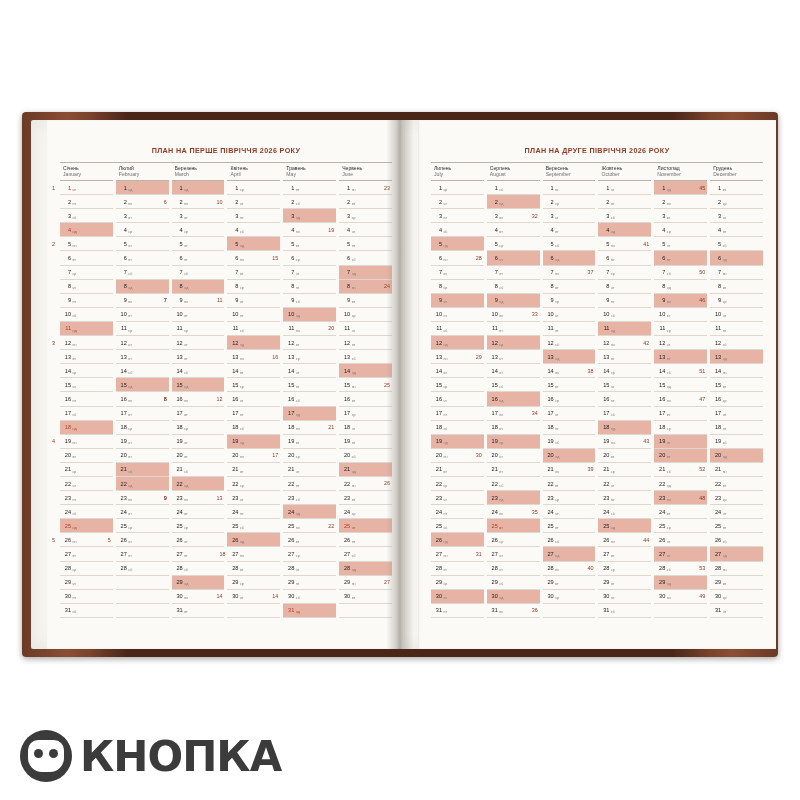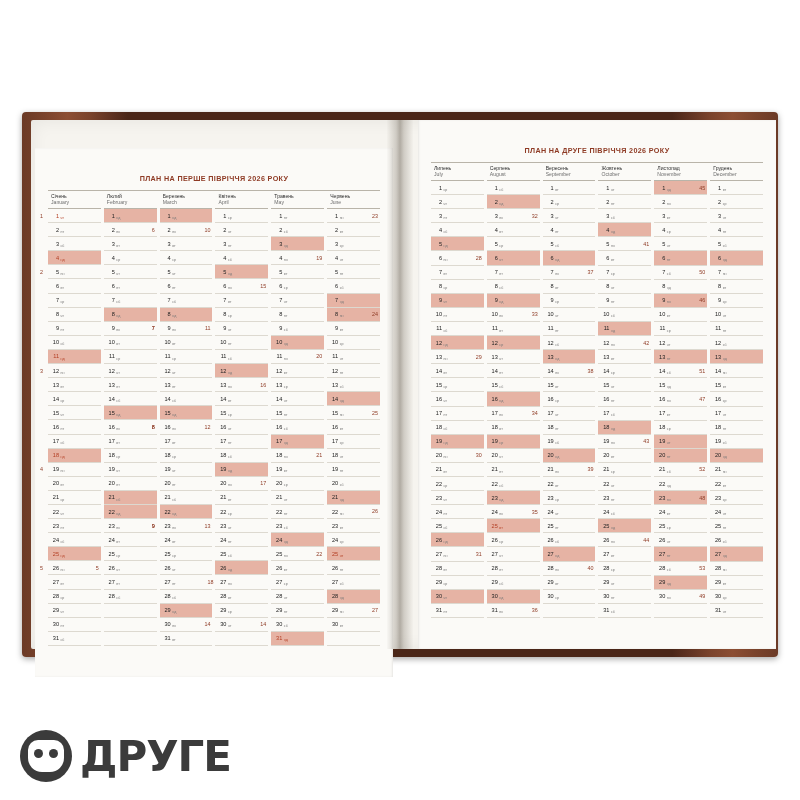--- a/index.html
+++ b/index.html
@@ -26,21 +26,21 @@
   }
   .spine{
     position:absolute;left:50%;top:8px;width:26px;height:529px;margin-left:-13px;
     background:linear-gradient(90deg,rgba(190,185,175,.05) 0%,rgba(150,143,132,.40) 35%,rgba(120,112,100,.55) 50%,rgba(150,143,132,.40) 65%,rgba(190,185,175,.05) 100%);
     z-index:3;pointer-events:none;
   }
   .page{
     position:absolute;top:8px;width:358px;height:529px;
     background:#fbfaf7;
   }
-  .page.left{left:13px;box-shadow:-1px 0 2px rgba(0,0,0,.08) inset;margin-top:28px;}
+  .page.left{left:25px;box-shadow:-1px 0 2px rgba(0,0,0,.08) inset;}
   .page.right{right:2px;box-shadow:1px 0 2px rgba(0,0,0,.08) inset;}
   .page-title{
     text-align:center;
     font-size:7.2px;font-weight:bold;letter-spacing:.35px;
     color:#8e3a24;
     margin-top:26px;margin-bottom:7px;
     text-transform:uppercase;
   }
   .grid{
     margin:0 13px;
@@ -1737,14 +1737,14 @@
     </div>
   </div>
 
   <div class="spine"></div>
 </div>
 
 <div id="logo">
   <div class="mark">
       <div class="face"></div>
     </div>
-  <div class="brand">ДРУГЕ</div>
+  <div class="brand">КНОПКА</div>
 </div>
 
 </body></html>

